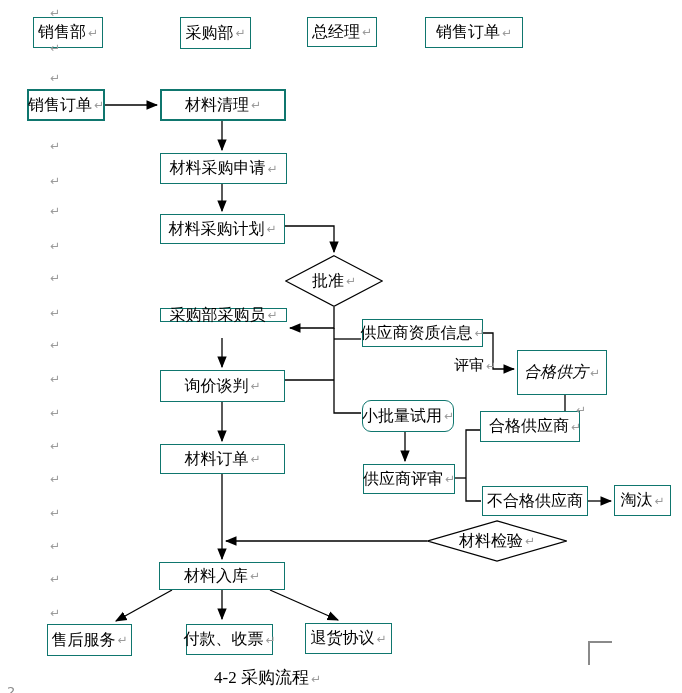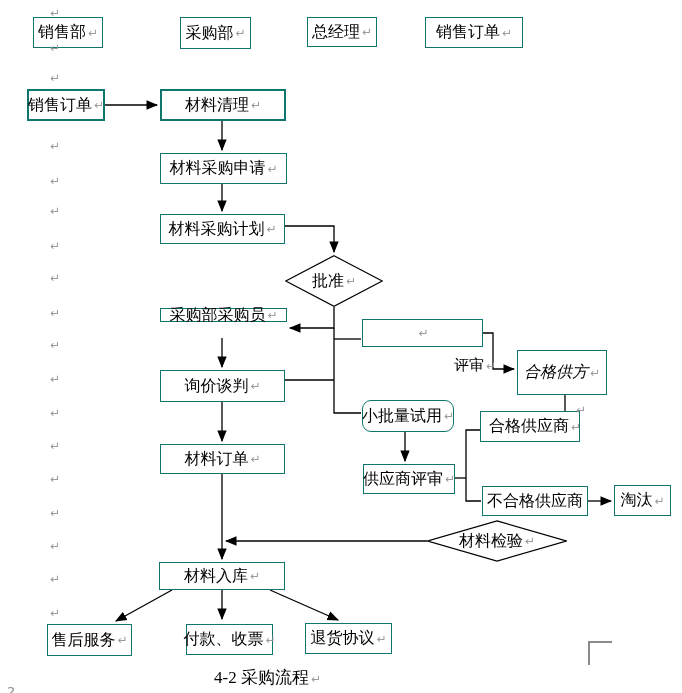--- a/index.html
+++ b/index.html
@@ -103,20 +103,21 @@
       </div>
       <div class="node" style="left: 160px; top: 308px; width: 127px; height: 14px;">
         <span class="lbl">采购部采购员</span>
         <span class="mark">↵</span>
       </div>
       <div class="node" style="left: 160px; top: 370px; width: 125px; height: 32px;">
         <span class="lbl">询价谈判</span>
         <span class="mark">↵</span>
       </div>
       <div class="node" style="left: 362px; top: 319px; width: 121px; height: 28px;">
+        <span class="lbl">供应商资质信息</span>
         <span class="mark">↵</span>
       </div>
       <div class="node" style="left: 517px; top: 350px; width: 90px; height: 45px; font-style: italic;">
         <span class="lbl">合格供方</span>
         <span class="mark">↵</span>
       </div>
       <div class="node" style="left: 362px; top: 400px; width: 92px; height: 32px; border-radius: 9px;">
         <span class="lbl">小批量试用</span>
         <span class="mark">↵</span>
       </div>

